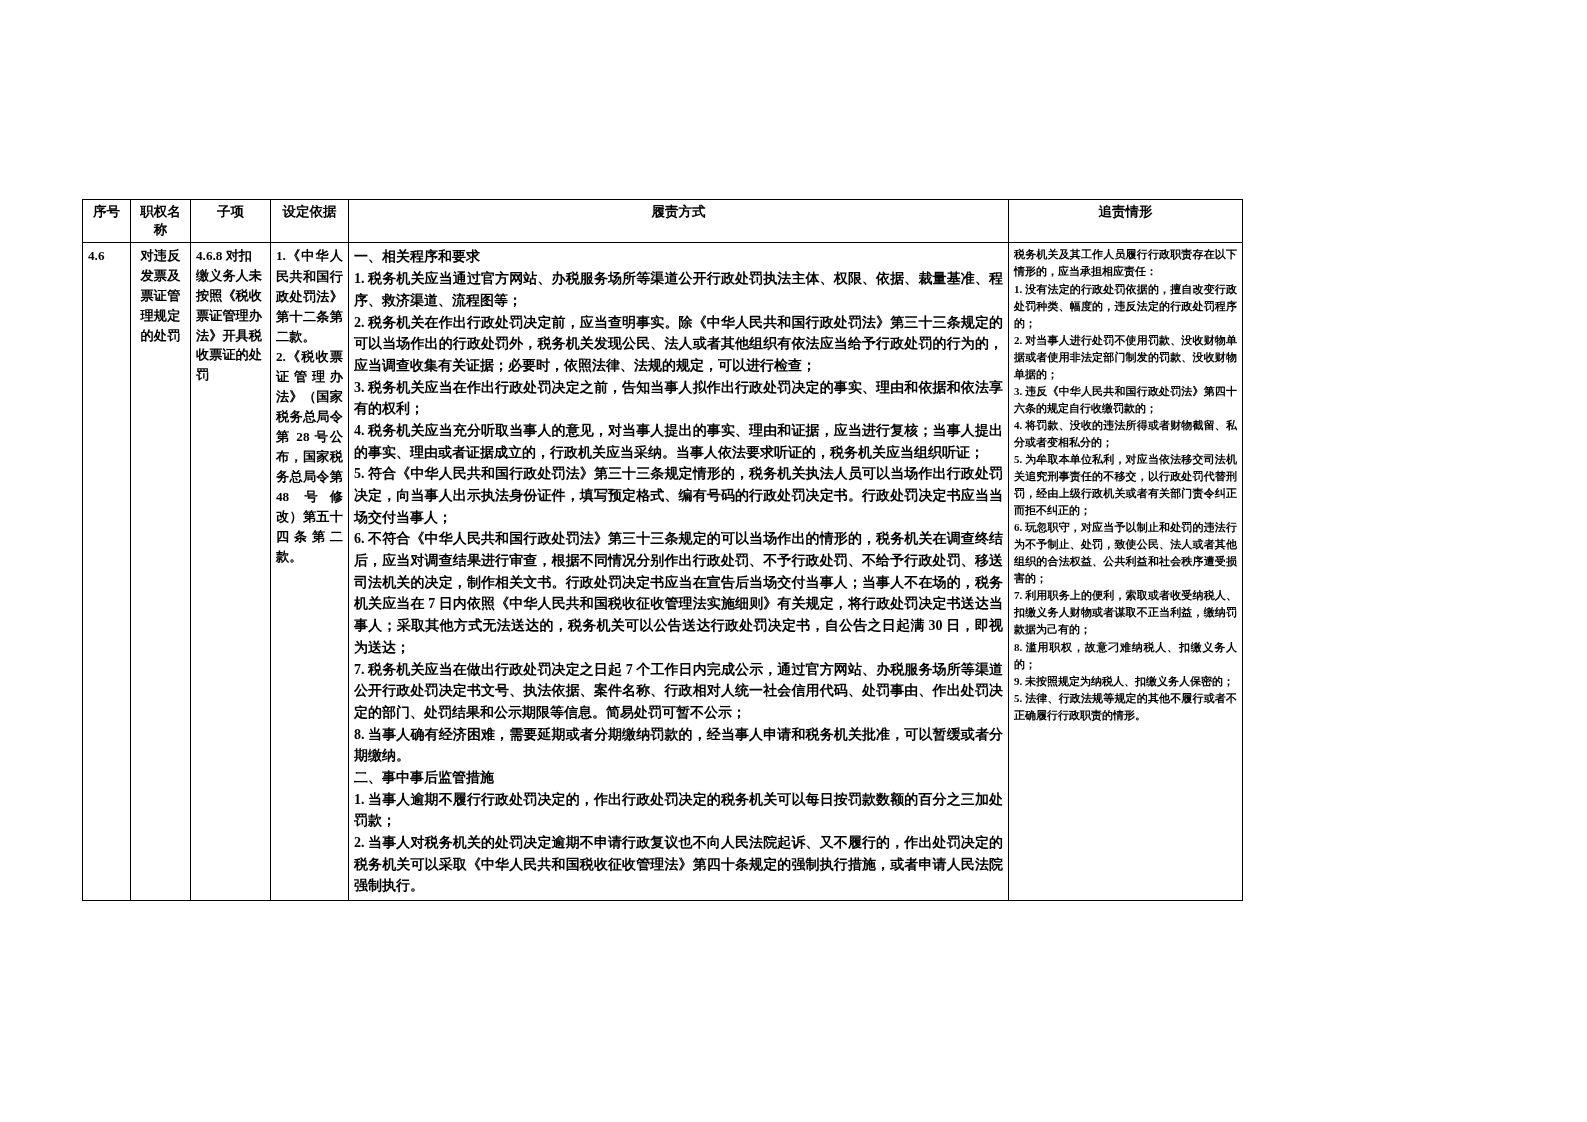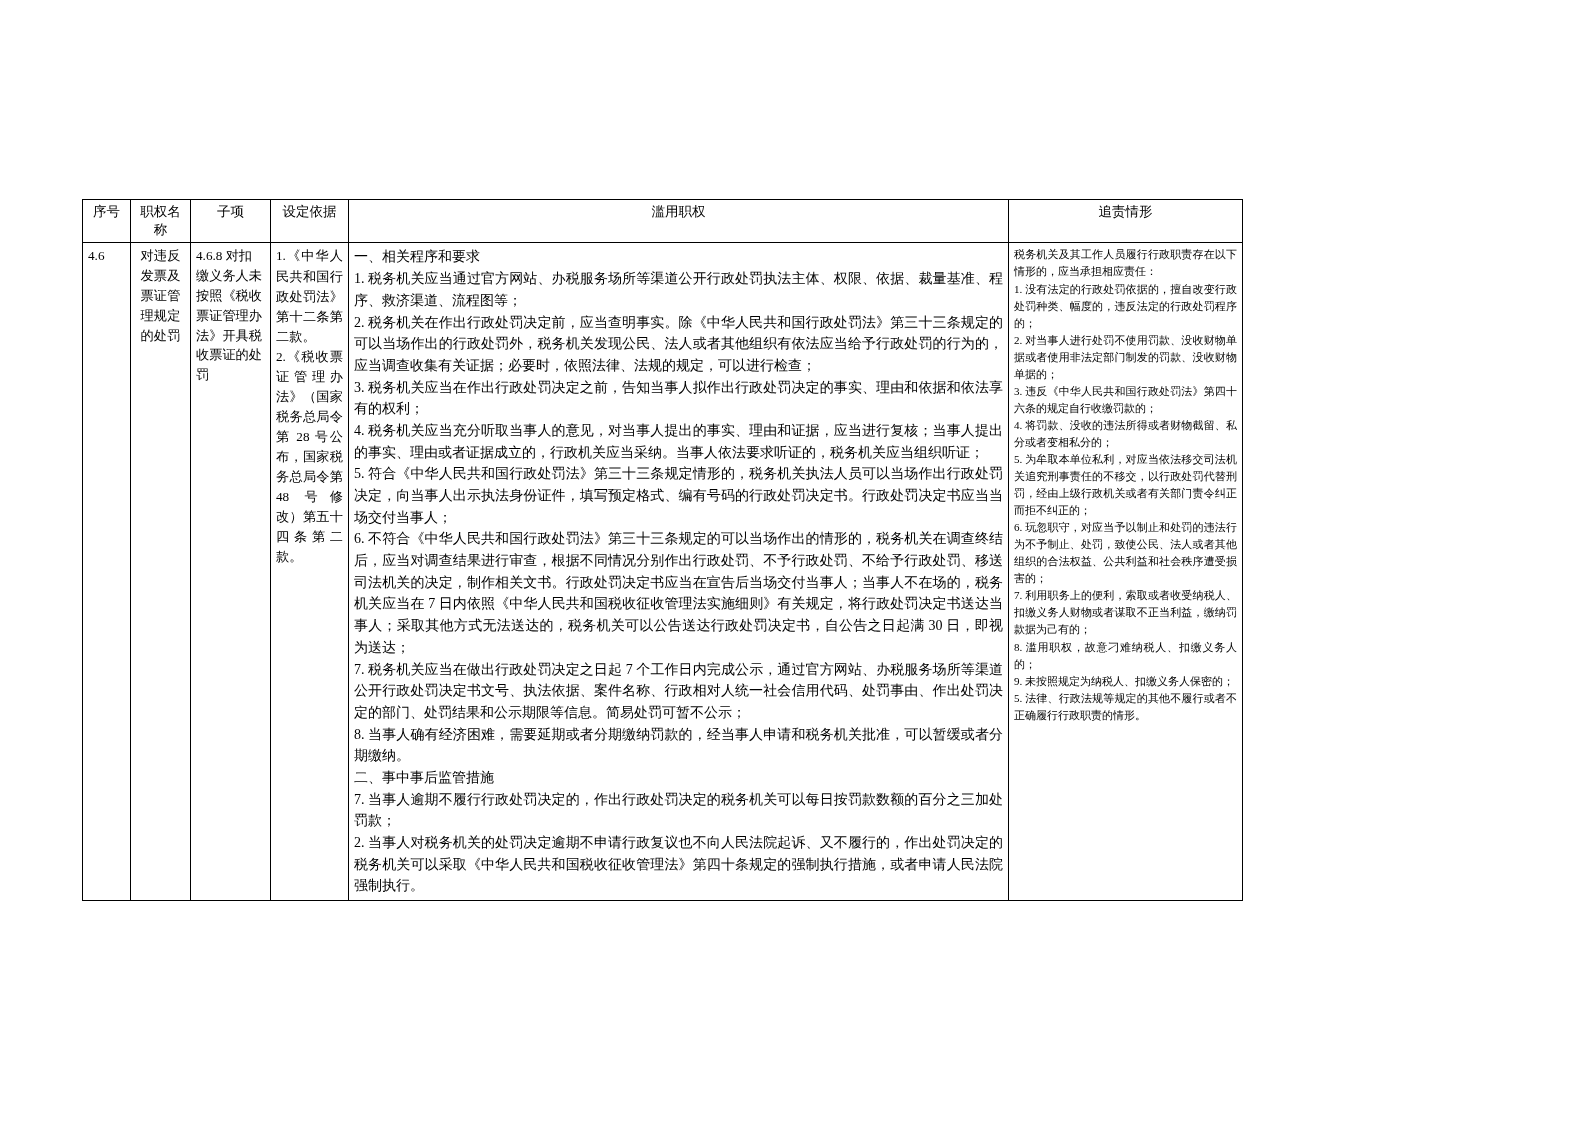--- a/index.html
+++ b/index.html
@@ -28,21 +28,21 @@
     top: 199px;
     width: 1125px;
     border-collapse: collapse;
     table-layout: fixed;
   }
   table.doc-table td,
   table.doc-table th {
     border: 1px solid #000000;
     vertical-align: top;
     padding: 3px 5px;
-    font-weight: normal;
+    font-weight: bold;
   }
   thead th {
     text-align: center;
     vertical-align: middle;
     font-size: 13.5px;
     line-height: 1.35;
     padding: 6px 4px;
     height: 34px;
   }
   .col-seq { width: 48px; }
@@ -118,21 +118,21 @@
       <col class="col-basis">
       <col class="col-duty">
       <col class="col-accountability">
     </colgroup>
     <thead>
       <tr>
         <th>序号</th>
         <th>职权名称</th>
         <th>子项</th>
         <th>设定依据</th>
-        <th>滥用职权</th>
+        <th>履责方式</th>
         <th>追责情形</th>
       </tr>
     </thead>
     <tbody>
       <tr>
         <td class="cell-seq">4.6</td>
         <td class="cell-name">对违反发票及票证管理规定的处罚</td>
         <td class="cell-sub">4.6.8 对扣缴义务人未按照《税收票证管理办法》开具税收票证的处罚</td>
         <td class="cell-basis">
           <p class="para">1.《中华人民共和国行政处罚法》第十二条第二款。</p>
@@ -142,21 +142,21 @@
           <p class="para">一、相关程序和要求</p>
           <p class="para">1. 税务机关应当通过官方网站、办税服务场所等渠道公开行政处罚执法主体、权限、依据、裁量基准、程序、救济渠道、流程图等；</p>
           <p class="para">2. 税务机关在作出行政处罚决定前，应当查明事实。除《中华人民共和国行政处罚法》第三十三条规定的可以当场作出的行政处罚外，税务机关发现公民、法人或者其他组织有依法应当给予行政处罚的行为的，应当调查收集有关证据；必要时，依照法律、法规的规定，可以进行检查；</p>
           <p class="para">3. 税务机关应当在作出行政处罚决定之前，告知当事人拟作出行政处罚决定的事实、理由和依据和依法享有的权利；</p>
           <p class="para">4. 税务机关应当充分听取当事人的意见，对当事人提出的事实、理由和证据，应当进行复核；当事人提出的事实、理由或者证据成立的，行政机关应当采纳。当事人依法要求听证的，税务机关应当组织听证；</p>
           <p class="para">5. 符合《中华人民共和国行政处罚法》第三十三条规定情形的，税务机关执法人员可以当场作出行政处罚决定，向当事人出示执法身份证件，填写预定格式、编有号码的行政处罚决定书。行政处罚决定书应当当场交付当事人；</p>
           <p class="para">6. 不符合《中华人民共和国行政处罚法》第三十三条规定的可以当场作出的情形的，税务机关在调查终结后，应当对调查结果进行审查，根据不同情况分别作出行政处罚、不予行政处罚、不给予行政处罚、移送司法机关的决定，制作相关文书。行政处罚决定书应当在宣告后当场交付当事人；当事人不在场的，税务机关应当在 7 日内依照《中华人民共和国税收征收管理法实施细则》有关规定，将行政处罚决定书送达当事人；采取其他方式无法送达的，税务机关可以公告送达行政处罚决定书，自公告之日起满 30 日，即视为送达；</p>
           <p class="para">7. 税务机关应当在做出行政处罚决定之日起 7 个工作日内完成公示，通过官方网站、办税服务场所等渠道公开行政处罚决定书文号、执法依据、案件名称、行政相对人统一社会信用代码、处罚事由、作出处罚决定的部门、处罚结果和公示期限等信息。简易处罚可暂不公示；</p>
           <p class="para">8. 当事人确有经济困难，需要延期或者分期缴纳罚款的，经当事人申请和税务机关批准，可以暂缓或者分期缴纳。</p>
           <p class="para">二、事中事后监管措施</p>
-          <p class="para">7. 当事人逾期不履行行政处罚决定的，作出行政处罚决定的税务机关可以每日按罚款数额的百分之三加处罚款；</p>
+          <p class="para">1. 当事人逾期不履行行政处罚决定的，作出行政处罚决定的税务机关可以每日按罚款数额的百分之三加处罚款；</p>
           <p class="para">2. 当事人对税务机关的处罚决定逾期不申请行政复议也不向人民法院起诉、又不履行的，作出处罚决定的税务机关可以采取《中华人民共和国税收征收管理法》第四十条规定的强制执行措施，或者申请人民法院强制执行。</p>
         </td>
         <td class="cell-accountability">
           <p class="para">税务机关及其工作人员履行行政职责存在以下情形的，应当承担相应责任：</p>
           <p class="para">1. 没有法定的行政处罚依据的，擅自改变行政处罚种类、幅度的，违反法定的行政处罚程序的；</p>
           <p class="para">2. 对当事人进行处罚不使用罚款、没收财物单据或者使用非法定部门制发的罚款、没收财物单据的；</p>
           <p class="para">3. 违反《中华人民共和国行政处罚法》第四十六条的规定自行收缴罚款的；</p>
           <p class="para">4. 将罚款、没收的违法所得或者财物截留、私分或者变相私分的；</p>
           <p class="para">5. 为牟取本单位私利，对应当依法移交司法机关追究刑事责任的不移交，以行政处罚代替刑罚，经由上级行政机关或者有关部门责令纠正而拒不纠正的；</p>
           <p class="para">6. 玩忽职守，对应当予以制止和处罚的违法行为不予制止、处罚，致使公民、法人或者其他组织的合法权益、公共利益和社会秩序遭受损害的；</p>

